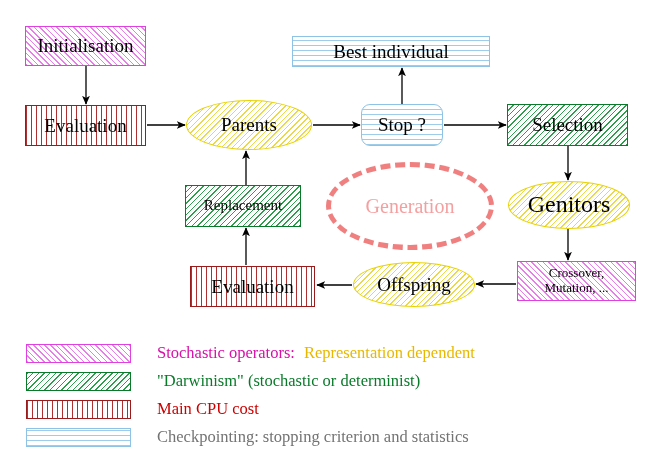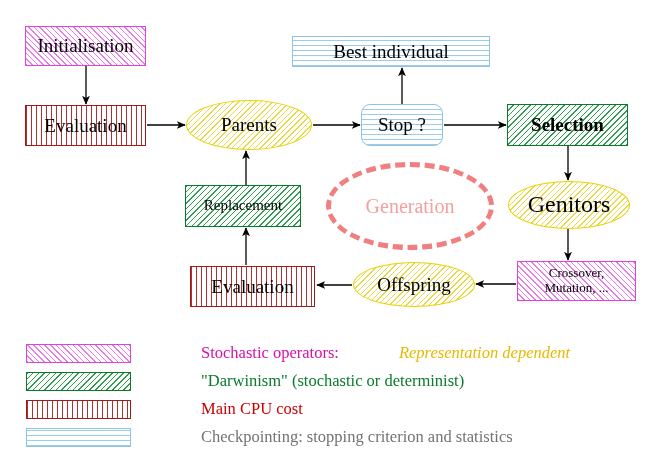--- a/index.html
+++ b/index.html
@@ -66,21 +66,21 @@
     display:flex;align-items:center;justify-content:center;
     color:#F4A0A0;
     box-sizing:border-box;
   }
 
   
   .arrow-svg{position:absolute;left:0;top:0;width:662px;height:471px;pointer-events:none;}
 
   
   .legend{position:absolute;left:0;top:338px;width:662px;}
-  .legend-row{position:absolute;left:26px;height:22px;display:flex;align-items:center;gap:44px;}
+  .legend-row{position:absolute;left:26px;height:22px;display:flex;align-items:center;}
   .swatch{width:105px;height:19px;box-sizing:border-box;flex:none;}
   .legend-text{margin-left:26px;font-size:16.5px;white-space:nowrap;}
   .lt-magenta{color:#D810A8;}
   .lt-gold{color:#E8B800;}
   .lt-green{color:#0A7A2A;}
   .lt-red{color:#CC0000;}
   .lt-blue{color:#737373;}
 </style>
 </head>
 <body>
@@ -121,21 +121,21 @@
   </div>
 
   <div class="node hatch-yellow ellipse" style="left:186px;top:100px;width:126px;height:50px;font-size:19px;">
     <span>Parents</span>
   </div>
 
   <div class="node hatch-blue rounded" style="left:361px;top:104px;width:82px;height:42px;font-size:19px;">
     <span>Stop ?</span>
   </div>
 
-  <div class="node hatch-green" style="left:507px;top:104px;width:121px;height:42px;font-size:19px;font-weight:bold;">
+  <div class="node hatch-green" style="left:507px;top:104px;width:121px;height:42px;font-size:19px;">
     <span>Selection</span>
   </div>
 
   <div class="node hatch-yellow ellipse" style="left:508px;top:181px;width:122px;height:48px;font-size:24px;">
     <span>Genitors</span>
   </div>
 
   <div class="node hatch-magenta" style="left:517px;top:261px;width:119px;height:40px;font-size:13px;">
     <span style="white-space:pre-line;line-height:1.15;">Crossover,
 Mutation, ...</span>
@@ -155,21 +155,21 @@
 
   <div class="gen-ellipse" style="left:326px;top:162px;width:168px;height:88px;font-size:20px;">
     <span>Generation</span>
   </div>
 
   <div class="legend">
 
     <div class="legend-row" style="top:4px;">
       <span class="swatch hatch-magenta"></span>
       <span class="legend-text lt-magenta">Stochastic operators:</span>
-      <span class="legend-text lt-gold" style="margin-left:16px;font-style:italic;">Representation dependent</span>
+      <span class="legend-text lt-gold" style="margin-left:9px;">Representation dependent</span>
     </div>
 
     <div class="legend-row" style="top:32px;">
       <span class="swatch hatch-green"></span>
       <span class="legend-text lt-green">"Darwinism" (stochastic or determinist)</span>
     </div>
 
     <div class="legend-row" style="top:60px;">
       <span class="swatch hatch-red"></span>
       <span class="legend-text lt-red">Main CPU cost</span>

